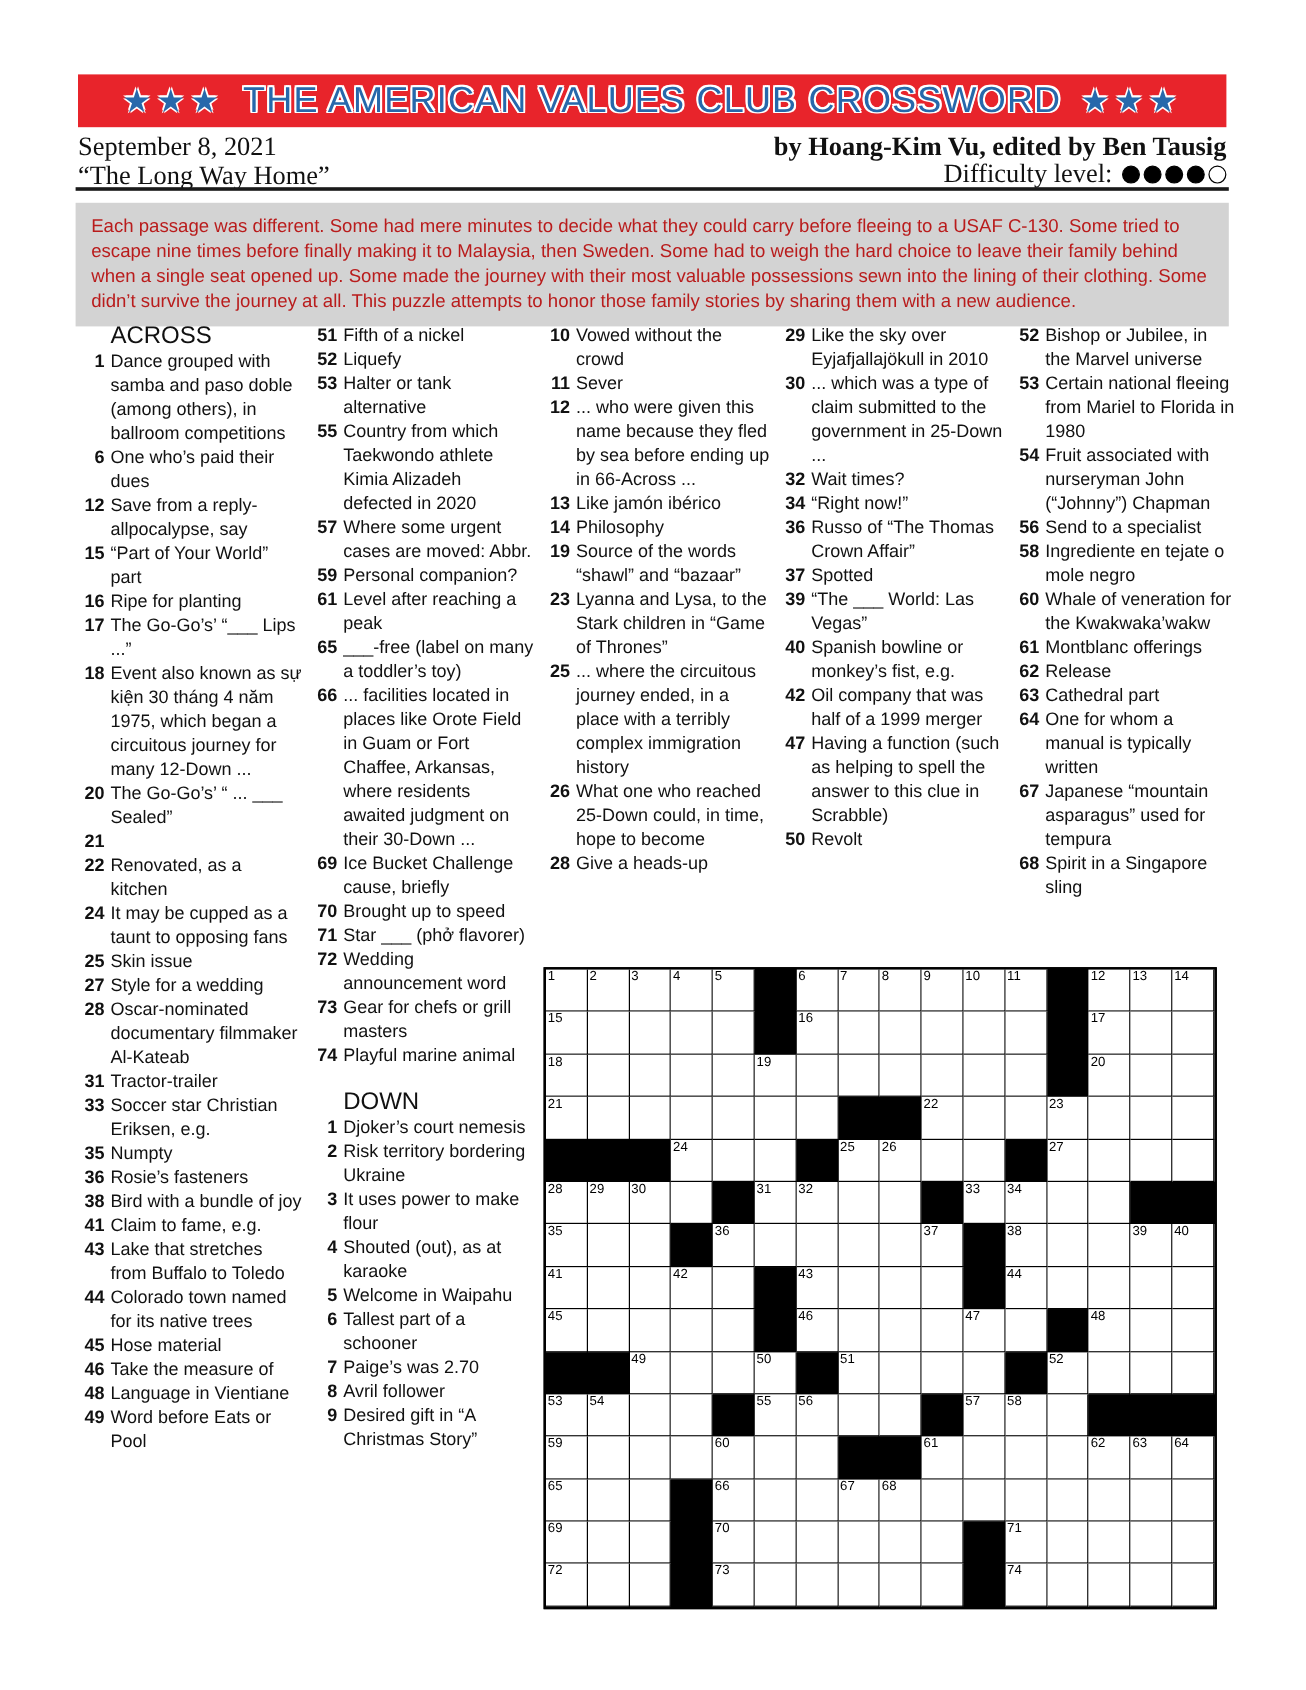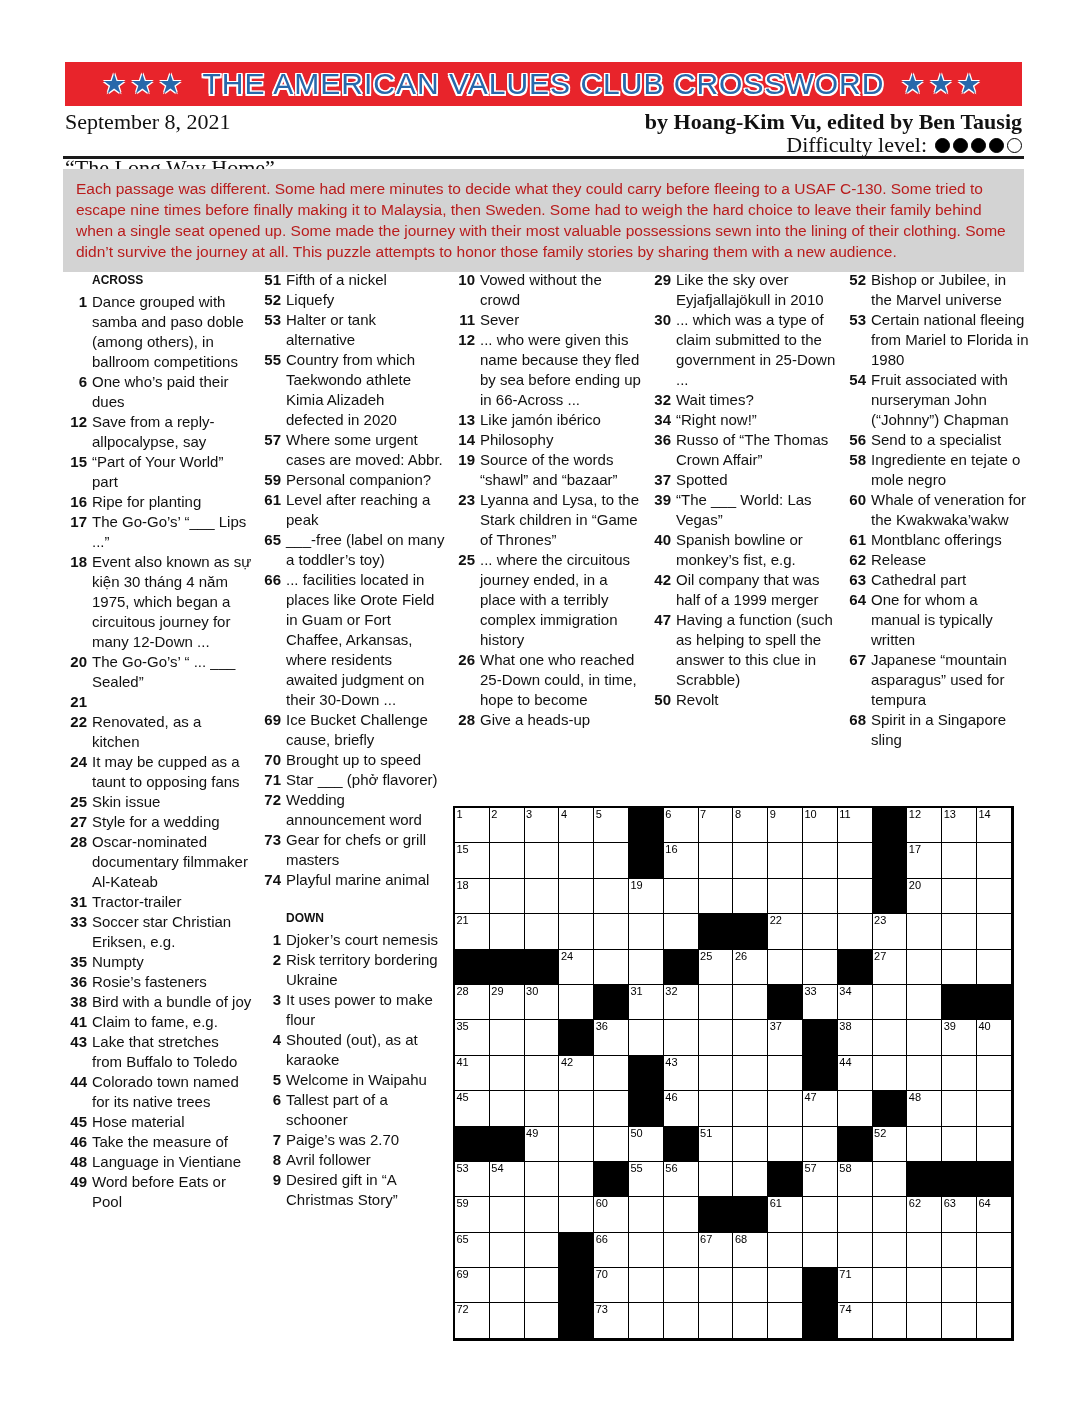--- a/index.html
+++ b/index.html
@@ -23,39 +23,39 @@
   .banner .stars{
     font-size:27px;color:var(--banner-text);letter-spacing:4px;line-height:1;
     text-shadow:-1px -1px 0 #fff,1px -1px 0 #fff,-1px 1px 0 #fff,1px 1px 0 #fff;
   }
   .banner .title{
     font-weight:normal;font-size:30px;letter-spacing:1px;color:var(--banner-text);line-height:1;
     text-shadow:-1.5px -1.5px 0 #fff,1.5px -1.5px 0 #fff,-1.5px 1.5px 0 #fff,1.5px 1.5px 0 #fff,0 -1.5px 0 #fff,0 1.5px 0 #fff,-1.5px 0 0 #fff,1.5px 0 0 #fff;
   }
   .serif{font-family:"Liberation Serif","DejaVu Serif",serif;}
   .hdr-date{position:absolute;left:65px;top:109px;font-size:22px;}
-  .hdr-puzzle-title{position:absolute;left:65px;top:133px;font-size:22px;margin-top:22px;}
+  .hdr-puzzle-title{position:absolute;left:65px;top:133px;font-size:22px;}
   .hdr-byline{position:absolute;right:66px;top:109px;font-size:22px;text-align:left;font-weight:bold;}
   .hdr-difficulty{position:absolute;right:66px;top:132px;font-size:22px;text-align:right;display:flex;align-items:center;gap:4px;}
   .dots{display:inline-flex;align-items:center;gap:3px;margin-left:4px;}
   .dot{width:15px;height:15px;border-radius:50%;border:1.8px solid #000;box-sizing:border-box;display:inline-block;}
   .dot.filled{background:#000;}
   .divider{position:absolute;left:63px;top:156px;width:961px;border-top:3.5px solid #1a1a1a;}
   .intro{
     position:absolute;left:63px;top:169px;width:961px;box-sizing:border-box;
     background:var(--intro-bg);padding:9px 13px 10px 13px;
     font-size:15.5px;line-height:21px;color:#b91c1c;
   }
   .cluecol{position:absolute;top:270px;}
   #col1{left:65px;width:187px;}
   #col2{left:259px;width:187px;}
   #col3{left:453px;width:188px;}
   #col4{left:649px;width:191px;}
   #col5{left:844px;width:185px;}
-  .section-header{font-weight:bold;font-size:12px;line-height:20px;padding-left:27px;margin:0 0 2px 0;}
+  .section-header{font-weight:normal;font-size:20px;line-height:20px;padding-left:27px;margin:0 0 2px 0;}
   .section-header.gap{margin-top:18px;}
   .clue{display:flex;font-size:15px;line-height:20px;}
   .clue-num{flex:0 0 22px;text-align:right;font-weight:bold;padding-right:5px;}
   .clue-text{flex:1;}
   #grid{
     position:absolute;left:453px;top:806px;
     display:grid;grid-template-columns:repeat(16,34.8px);grid-template-rows:repeat(15,35.4px);
     border:2.5px solid #000;background:#000;
   }
   .cell{

